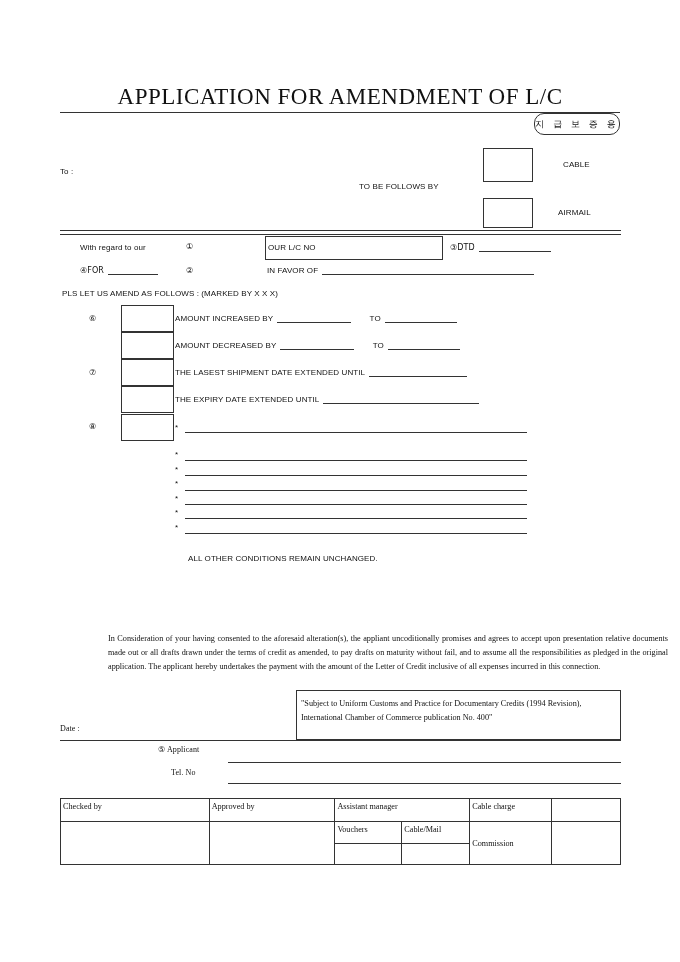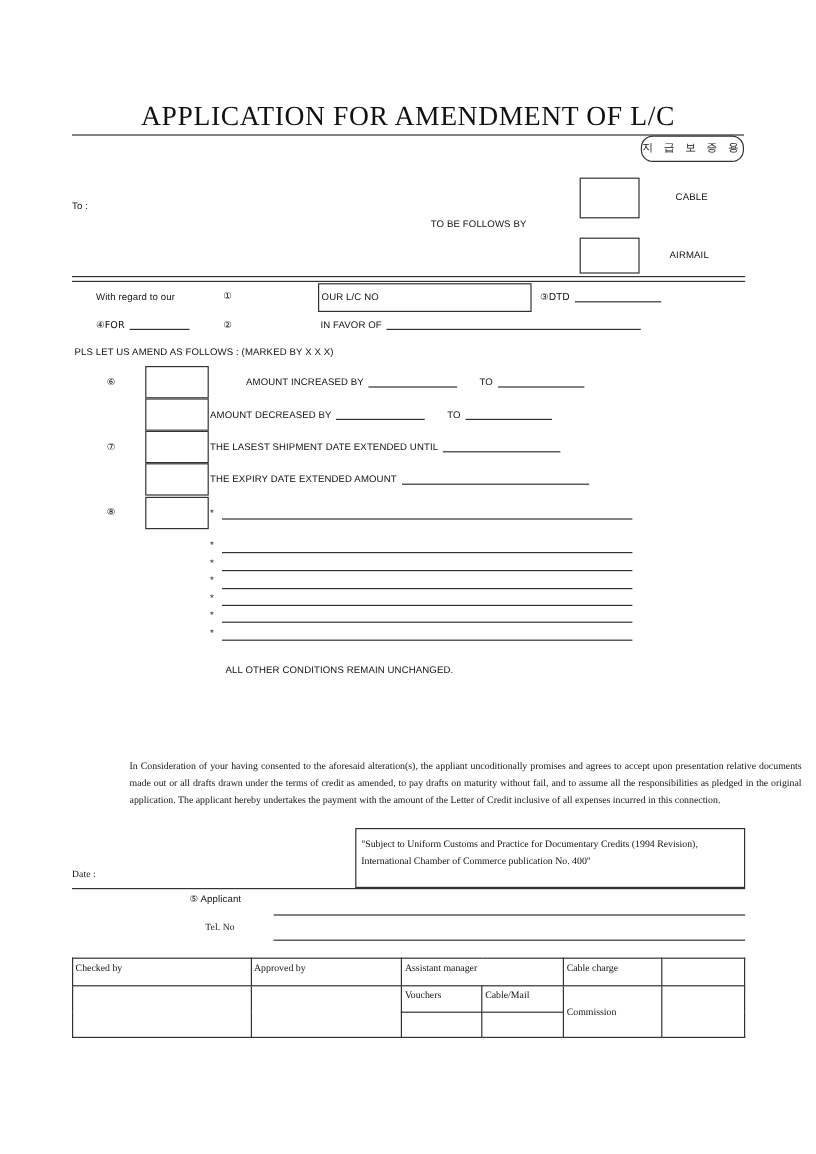--- a/index.html
+++ b/index.html
@@ -49,40 +49,40 @@
 </div>
 <div class="txt small" style="left:186px; top:266px; font-family:'DejaVu Sans',sans-serif;">②</div>
 <div class="txt small" style="left:267px; top:266px;">
   <span>IN FAVOR OF</span><span class="uline" style="width:212px;"></span>
 </div>
 
 <div class="txt small" style="left:62px; top:289px;">PLS LET US AMEND AS FOLLOWS : (MARKED BY X X X)</div>
 
 <div class="txt small" style="left:89px; top:314px; font-family:'DejaVu Sans',sans-serif;">⑥</div>
 <div class="box" style="left:121px; top:305px; width:53px; height:27px;"></div>
-<div class="txt small" style="left:175px; top:314px;padding-left:30px;">
+<div class="txt small" style="left:175px; top:314px;">
   <span>AMOUNT INCREASED BY</span><span class="uline" style="width:74px;"></span>
   <span style="margin-left:16px;">TO</span><span class="uline" style="width:72px;"></span>
 </div>
 
 <div class="box" style="left:121px; top:332px; width:53px; height:27px;"></div>
 <div class="txt small" style="left:175px; top:341px;">
   <span>AMOUNT DECREASED BY</span><span class="uline" style="width:74px;"></span>
   <span style="margin-left:16px;">TO</span><span class="uline" style="width:72px;"></span>
 </div>
 
 <div class="txt small" style="left:89px; top:368px; font-family:'DejaVu Sans',sans-serif;">⑦</div>
 <div class="box" style="left:121px; top:359px; width:53px; height:27px;"></div>
 <div class="txt small" style="left:175px; top:368px;">
   <span>THE LASEST SHIPMENT DATE EXTENDED UNTIL</span><span class="uline" style="width:98px;"></span>
 </div>
 
 <div class="box" style="left:121px; top:386px; width:53px; height:27px;"></div>
 <div class="txt small" style="left:175px; top:395px;">
-  <span>THE EXPIRY DATE EXTENDED AMOUNT</span><span class="uline" style="width:156px;"></span>
+  <span>THE EXPIRY DATE EXTENDED UNTIL</span><span class="uline" style="width:156px;"></span>
 </div>
 
 <div class="txt small" style="left:89px; top:422px; font-family:'DejaVu Sans',sans-serif;">⑧</div>
 <div class="box" style="left:121px; top:414px; width:53px; height:27px;"></div>
 <div class="txt small" style="left:175px; top:423px;">*</div>
 <div class="hline" style="left:185px; top:432px; width:342px;"></div>
 
 <div class="txt small" style="left:175px; top:450px;">*</div>
 <div class="hline" style="left:185px; top:460px; width:342px;"></div>
 <div class="txt small" style="left:175px; top:465px;">*</div>
@@ -97,21 +97,21 @@
 <div class="hline" style="left:185px; top:533px; width:342px;"></div>
 
 <div class="txt small" style="left:188px; top:554px;">ALL OTHER CONDITIONS REMAIN UNCHANGED.</div>
 
 <div class="para">In Consideration of your having consented to the aforesaid alteration(s), the appliant uncoditionally promises and agrees to accept upon presentation relative documents made out or all drafts drawn under the terms of credit as amended, to pay drafts on maturity without fail, and to assume all the responsibilities as pledged in the original application. The applicant hereby undertakes the payment with the amount of the Letter of Credit inclusive of all expenses incurred in this connection.</div>
 
 <div class="txt small" style="left:60px; top:724px; font-family:'Liberation Serif',serif;">Date :</div>
 <div class="box ucp" style="left:296px; top:690px; width:325px; height:50px;">"Subject to Uniform Customs and Practice for Documentary Credits (1994 Revision), International Chamber of Commerce publication No. 400"</div>
 <div class="hline" style="left:60px; top:740px; width:561px;"></div>
 
-<div class="txt small" style="left:158px; top:745px; font-family:Liberation Sans, sans-serif;">⑤ Applicant</div>
+<div class="txt small" style="left:158px; top:745px; font-family:Liberation Serif, serif;">⑤ Applicant</div>
 <div class="hline" style="left:228px; top:762px; width:393px;"></div>
 <div class="txt small" style="left:171px; top:768px; font-family:'Liberation Serif',serif;">Tel. No</div>
 <div class="hline" style="left:228px; top:783px; width:393px;"></div>
 
 <table class="sign">
   <colgroup>
     <col style="width:149px">
     <col style="width:126px">
     <col style="width:67px">
     <col style="width:68px">

